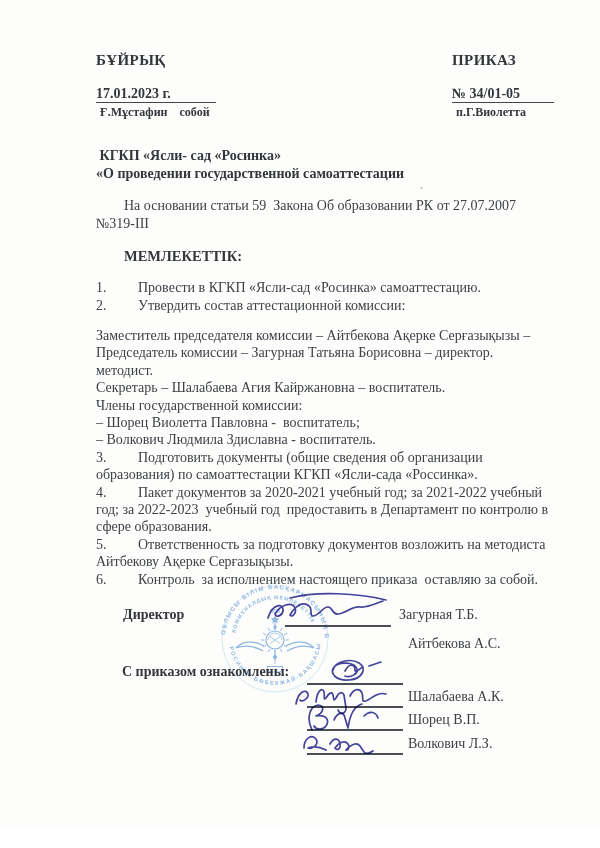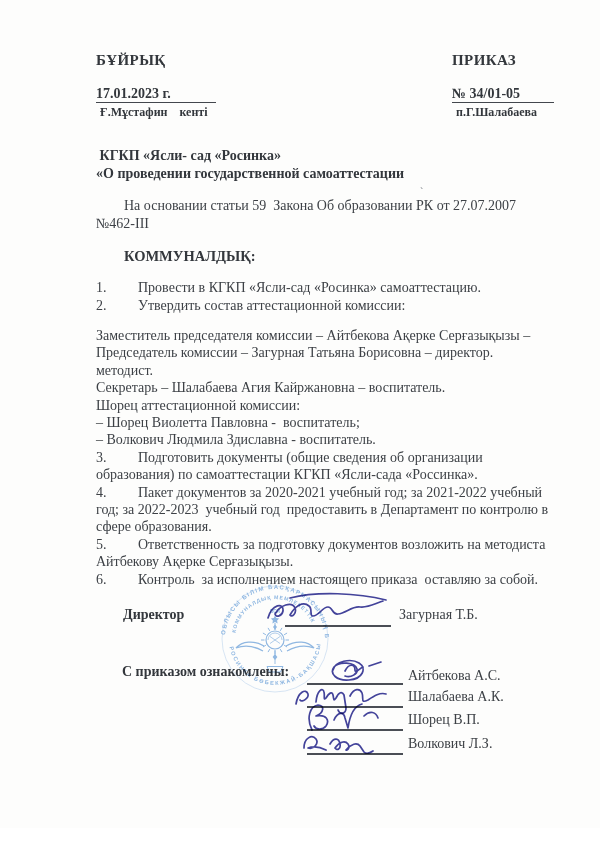--- a/index.html
+++ b/index.html
@@ -58,55 +58,55 @@
 
 <div class="page">
 
   <div class="flow">
 
     <div class="hdr">
       <div class="hdr-left">
         <div class="hdr-title">БҰЙРЫҚ</div>
         <div class="dateblock">
           <span class="uline w-date">17.01.2023 г.</span>
-          <div class="place">Ғ.Мұстафин    кенті</div>
+          <div class="place">Ғ.Мұстафин    собой</div>
         </div>
       </div>
       <div class="hdr-right">
         <div class="hdr-title">ПРИКАЗ</div>
         <div class="dateblock">
           <span class="uline w-num">№ 34/01-05</span>
-          <div class="place">п.Г.Шалабаева</div>
+          <div class="place">п.Г.Виолетта</div>
         </div>
       </div>
     </div>
 
     <div class="subject">
       <div class="ln"> КГКП «Ясли- сад «Росинка»</div>
       <div class="ln">«О проведении государственной самоаттестации</div>
     </div>
 
     <div class="basis">
       <div class="ln indent">На основании статьи 59  Закона Об образовании РК от 27.07.2007</div>
-      <div class="ln">№462-III</div>
-    </div>
-
-    <div class="resolution">КОММУНАЛДЫҚ:</div>
+      <div class="ln">№319-III</div>
+    </div>
+
+    <div class="resolution">МЕМЛЕКЕТТІК:</div>
 
     <div class="orderlist">
       <div class="ln"><span class="num">1.</span><span>Провести в КГКП «Ясли-сад «Росинка» самоаттестацию.</span></div>
       <div class="ln"><span class="num">2.</span><span>Утвердить состав аттестационной комиссии:</span></div>
     </div>
 
     <div class="commission">
       <div class="ln">Заместитель председателя комиссии – Айтбекова Ақерке Серғазықызы –</div>
       <div class="ln">Председатель комиссии – Загурная Татьяна Борисовна – директор.</div>
       <div class="ln">методист.</div>
       <div class="ln">Секретарь – Шалабаева Агия Кайржановна – воспитатель.</div>
-      <div class="ln">Шорец аттестационной комиссии:</div>
+      <div class="ln">Члены государственной комиссии:</div>
       <div class="ln">– Шорец Виолетта Павловна -  воспитатель;</div>
       <div class="ln">– Волкович Людмила Здиславна - воспитатель.</div>
     </div>
 
     <div class="items2">
       <div>
         <div class="ln"><span class="num">3.</span><span>Подготовить документы (общие сведения об организации</span></div>
         <div class="ln">образования) по самоаттестации КГКП «Ясли-сада «Россинка».</div>
       </div>
       <div>
@@ -173,21 +173,21 @@
   <div class="abs" style="left:399px;top:607px;">Загурная Т.Б.</div>
 
   <div class="abs bold" style="left:122px;top:664px;">С приказом ознакомлены:</div>
 
   <div class="sigline" style="left:307px;top:683px;width:96px;"></div>
   <svg class="sig-svg" style="left:305px;top:654px;" width="100" height="32" viewBox="0 0 100 32">
     <path d="M28,16 C30,7 46,4 54,9 C62,14 58,25 44,26 C32,27 24,20 29,13 C34,7 50,8 52,15 C53,20 46,24 40,22"></path>
     <path d="M40,17 C44,9 50,10 50,16 C50,20 55,14 58,13"></path>
     <path d="M64,12 L76,8"></path>
   </svg>
-  <div class="abs" style="left:408px;top:668px;text-align:right;">Айтбекова А.С.</div>
+  <div class="abs" style="left:408px;top:636px;text-align:right;">Айтбекова А.С.</div>
 
   <div class="sigline" style="left:307px;top:706px;width:96px;"></div>
   <svg class="sig-svg" style="left:290px;top:678px;" width="115" height="38" viewBox="0 0 115 38">
     <path d="M6,26 C8,14 16,10 18,16 C19,20 12,25 10,22"></path>
     <path d="M26,24 C27,12 33,9 34,14 C35,18 33,23 36,20 C39,15 42,13 43,17 C44,21 43,24 46,20 C49,14 52,13 54,17 L56,30 C56,36 50,37 48,32"></path>
     <path d="M60,18 C64,10 70,10 72,15 C74,20 70,26 78,22 C84,18 90,14 96,16"></path>
   </svg>
   <div class="abs" style="left:408px;top:689px;">Шалабаева А.К.</div>
 
   <div class="sigline" style="left:307px;top:729px;width:96px;"></div>

